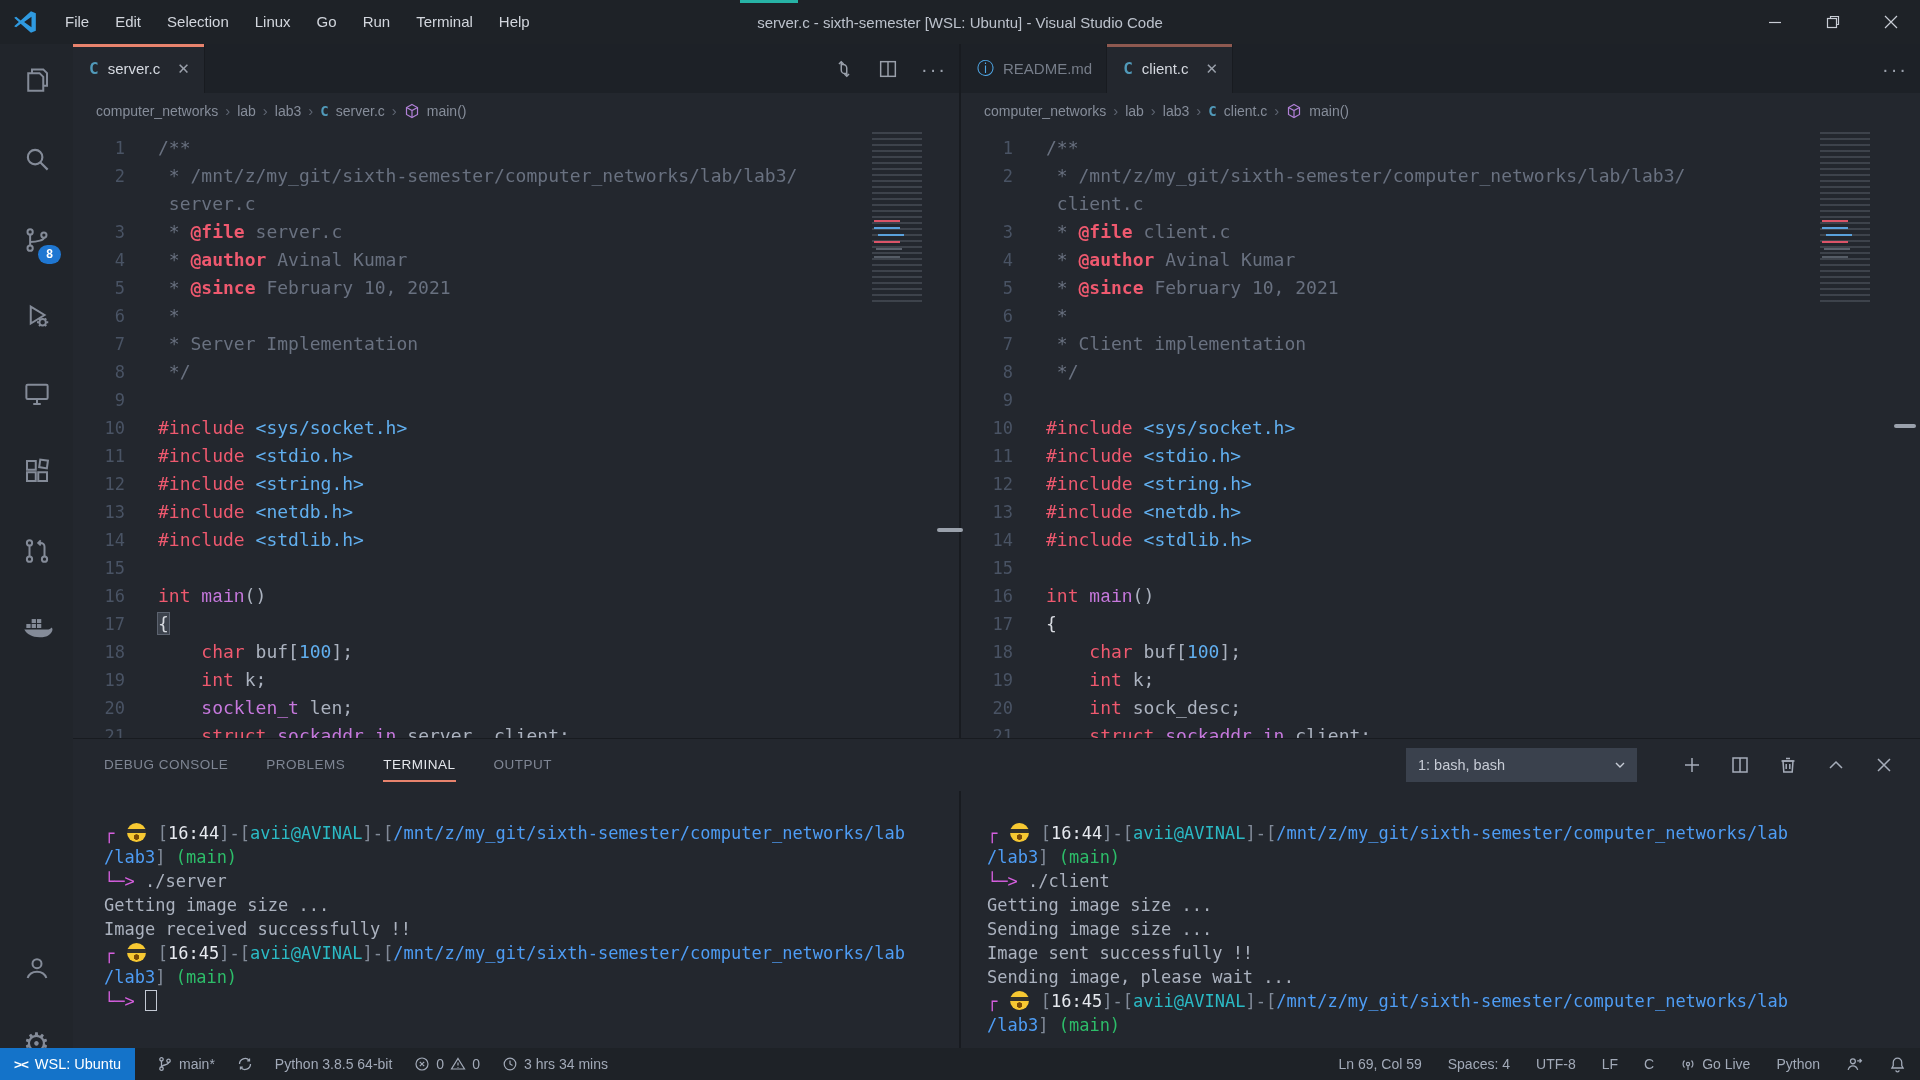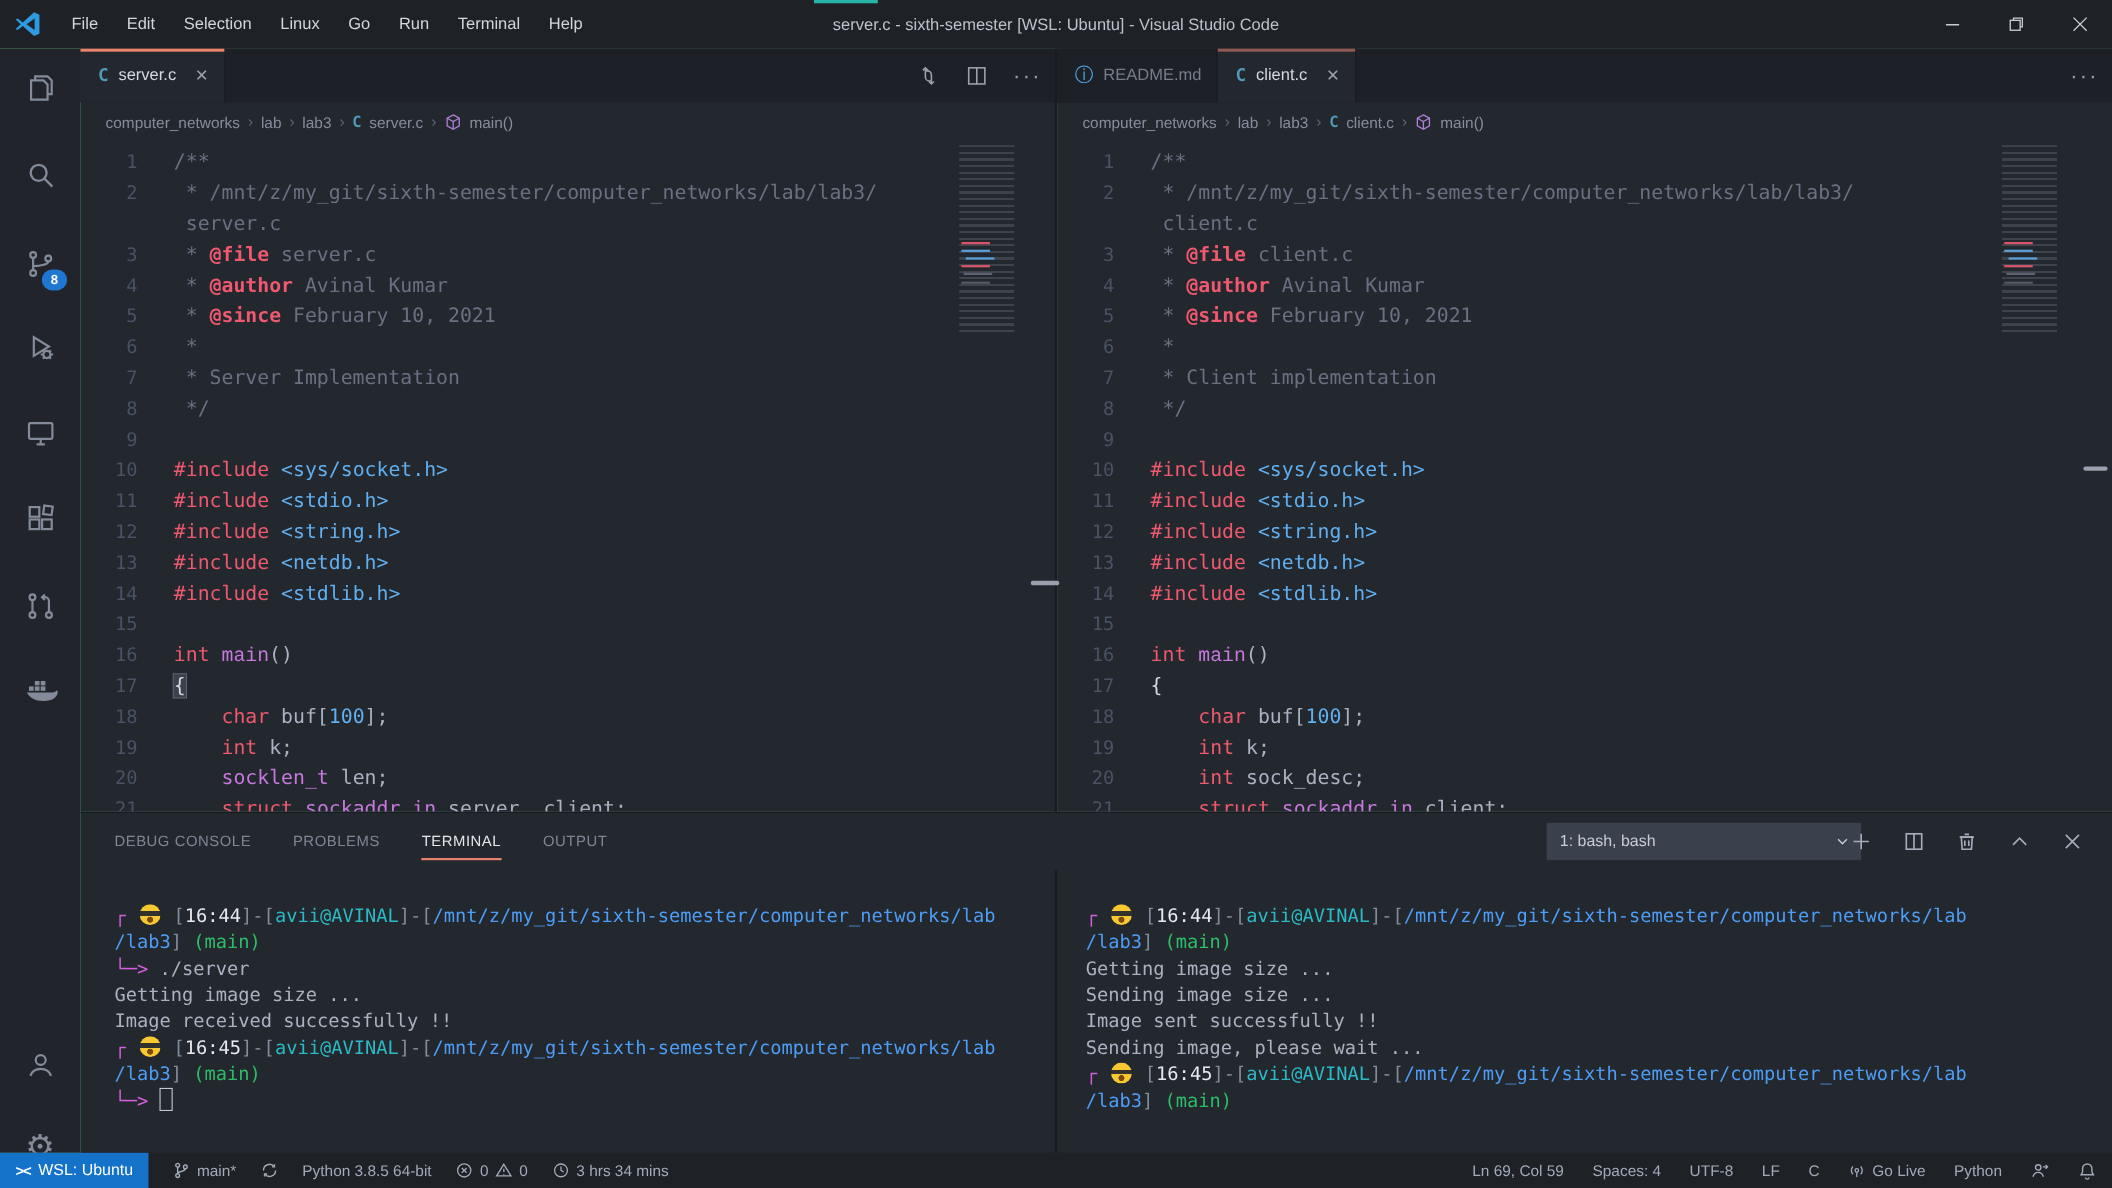--- a/index.html
+++ b/index.html
@@ -1,16 +1,16 @@
 <!DOCTYPE html>
 <html><head>
 <meta charset="utf-8">
 <style>
   html,body{margin:0;padding:0;background:#15181d;}
-  #app{position:relative;width:1920px;height:1080px;overflow:hidden;background:#86efac;
+  #app{position:relative;width:1920px;height:1080px;overflow:hidden;background:#404040;
        font-family:"Liberation Sans",sans-serif;color:#abb2bf;-webkit-font-smoothing:antialiased;}
 
   
   .titlebar{position:absolute;left:0;top:0;width:1920px;height:44px;background:#1e2227;
             display:flex;align-items:center;z-index:30;}
   .vslogo{width:26px;height:26px;margin:0 14px 0 12px;}
   .menu-item{color:#d2d6dd;font-size:15px;padding:0 13px;height:44px;line-height:44px;cursor:default;}
   .win-title{position:absolute;left:50%;transform:translateX(-50%);font-size:15px;color:#bcc2cc;white-space:nowrap;}
   .progress-strip{position:absolute;left:740px;top:0;width:58px;height:3px;background:#27b3a6;}
   .wincontrols{position:absolute;right:0;top:0;display:flex;height:44px;}
@@ -60,21 +60,21 @@
      box-shadow:0 7px 0 #61afef,4px 14px 0 #61afef,0 21px 0 #ef596f,2px 28px 0 rgba(160,170,185,.5),0 36px 0 rgba(160,170,185,.45);}
   .mm-left{right:37px;} .mm-right{right:50px;}
   .dash{position:absolute;height:4px;border-radius:2px;background:#9aa1ac;z-index:15;}
 
   
   .panel{position:absolute;left:73px;top:738px;width:1847px;height:310px;background:#23272e;border-top:1px solid #181b20;}
   .panel-head{height:52px;display:flex;align-items:center;padding-left:31px;position:relative;}
   .ptab{font-size:13.5px;letter-spacing:.5px;color:#7f8694;margin-right:38px;height:52px;line-height:52px;position:relative;}
   .ptab-active{color:#e3e6eb;}
   .ptab-active .underline{position:absolute;left:0;bottom:9px;width:100%;height:2px;background:#e8836d;}
-  .term-select{position:absolute;left:1333px;top:9px;width:286px;height:34px;background:#3a414d;color:#c7ccd6;
+  .term-select{position:absolute;left:1333px;top:9px;width:231px;height:34px;background:#3a414d;color:#c7ccd6;
       font-size:14.5px;display:flex;align-items:center;padding:0 10px 0 12px;box-sizing:border-box;justify-content:space-between;}
   .phead-icons{position:absolute;right:26px;top:0;height:52px;display:flex;align-items:center;gap:28px;color:#a6adba;}
   .panel-body{position:relative;height:257px;display:flex;}
   .termcol{position:relative;overflow:hidden;padding-top:30px;box-sizing:border-box;}
   .term-left{width:886px;padding-left:31px;}
   .term-right{width:961px;padding-left:26px;border-left:2px solid #181b20;}
   .trow{height:24px;line-height:24px;font-size:17px;white-space:pre;font-family:"DejaVu Sans Mono",monospace;color:#d2d6de;}
   .t-m{color:#d55fde;} .t-b{color:#e6e9ef;font-weight:normal;} .t-dim{color:#828b99;}
   .t-cyan{color:#2bbac5;} .t-blue{color:#4e9df5;} .t-green{color:#2dbd69;}
   .emoji-face{display:inline-block;width:19px;height:19px;border-radius:50%;vertical-align:-3px;margin:0 2px;
@@ -379,20 +379,21 @@
           <div class="trow"><span class="t-m">└─&gt;</span><span class="t-pl"> ./server</span></div>
           <div class="trow"><span class="t-pl">Getting image size ...</span></div>
           <div class="trow"><span class="t-pl">Image received successfully !!</span></div>
           <div class="trow"><span class="t-m">┌</span><span class="t-pl"> </span><span class="emoji-face"></span><span class="t-pl"> </span><span class="t-dim">[</span><span class="t-b">16:45</span><span class="t-dim">]-[</span><span class="t-cyan">avii@AVINAL</span><span class="t-dim">]-[</span><span class="t-blue">/mnt/z/my_git/sixth-semester/computer_networks/lab</span></div>
           <div class="trow"><span class="t-blue">/lab3</span><span class="t-dim">]</span><span class="t-pl"> </span><span class="t-green">(main)</span></div>
           <div class="trow"><span class="t-m">└─&gt;</span><span class="t-pl"> </span><span class="t-cursor"></span></div>
         </div>
       <div class="termcol term-right" id="term-right">
           <div class="trow"><span class="t-m">┌</span><span class="t-pl"> </span><span class="emoji-face"></span><span class="t-pl"> </span><span class="t-dim">[</span><span class="t-b">16:44</span><span class="t-dim">]-[</span><span class="t-cyan">avii@AVINAL</span><span class="t-dim">]-[</span><span class="t-blue">/mnt/z/my_git/sixth-semester/computer_networks/lab</span></div>
           <div class="trow"><span class="t-blue">/lab3</span><span class="t-dim">]</span><span class="t-pl"> </span><span class="t-green">(main)</span></div>
+          <div class="trow"><span class="t-m">└─&gt;</span><span class="t-pl"> ./client</span></div>
           <div class="trow"><span class="t-pl">Getting image size ...</span></div>
           <div class="trow"><span class="t-pl">Sending image size ...</span></div>
           <div class="trow"><span class="t-pl">Image sent successfully !!</span></div>
           <div class="trow"><span class="t-pl">Sending image, please wait ...</span></div>
           <div class="trow"><span class="t-m">┌</span><span class="t-pl"> </span><span class="emoji-face"></span><span class="t-pl"> </span><span class="t-dim">[</span><span class="t-b">16:45</span><span class="t-dim">]-[</span><span class="t-cyan">avii@AVINAL</span><span class="t-dim">]-[</span><span class="t-blue">/mnt/z/my_git/sixth-semester/computer_networks/lab</span></div>
           <div class="trow"><span class="t-blue">/lab3</span><span class="t-dim">]</span><span class="t-pl"> </span><span class="t-green">(main)</span></div>
         </div>
     </div>
   </div>
 

